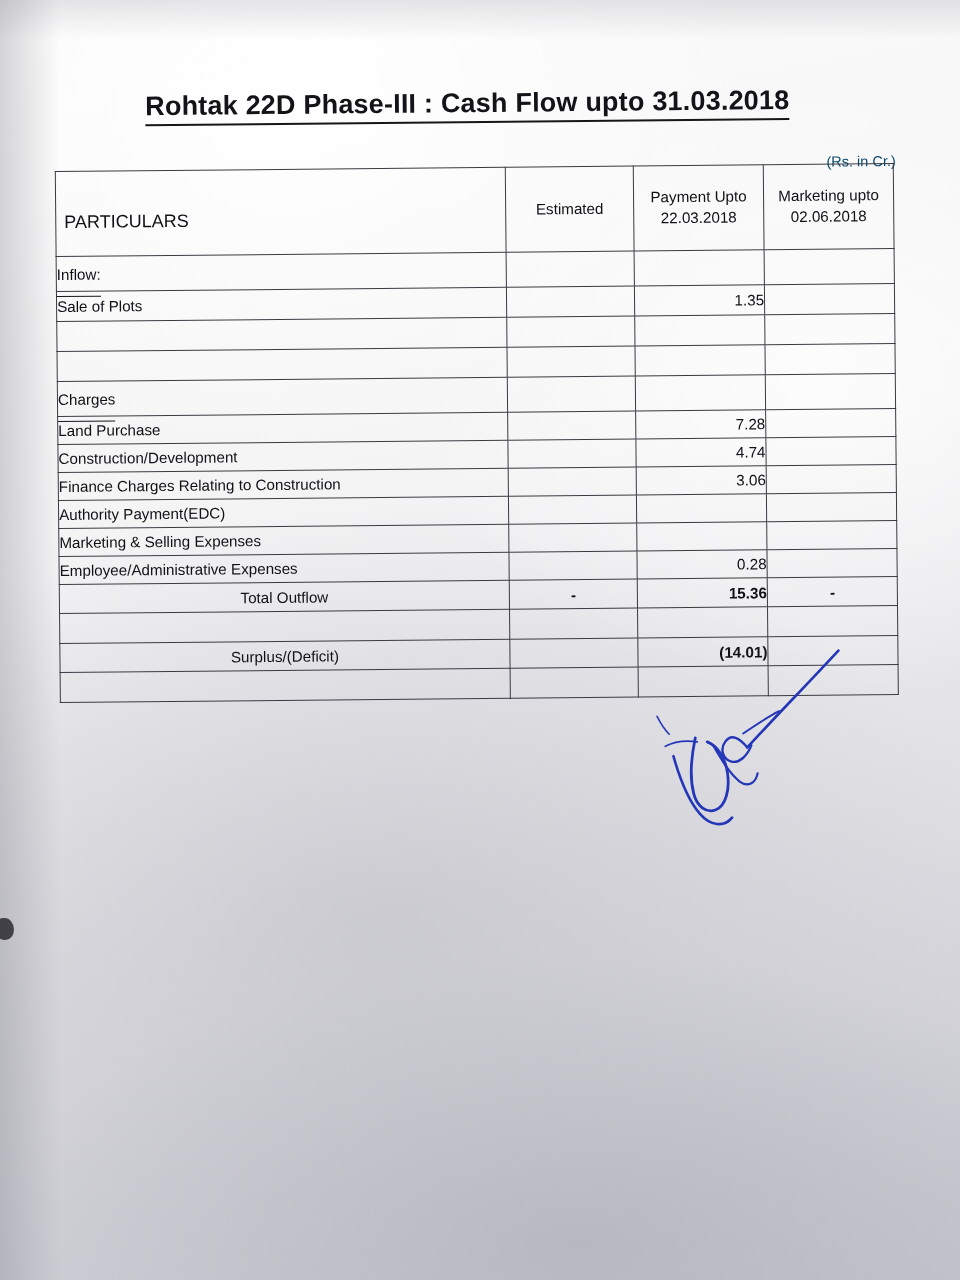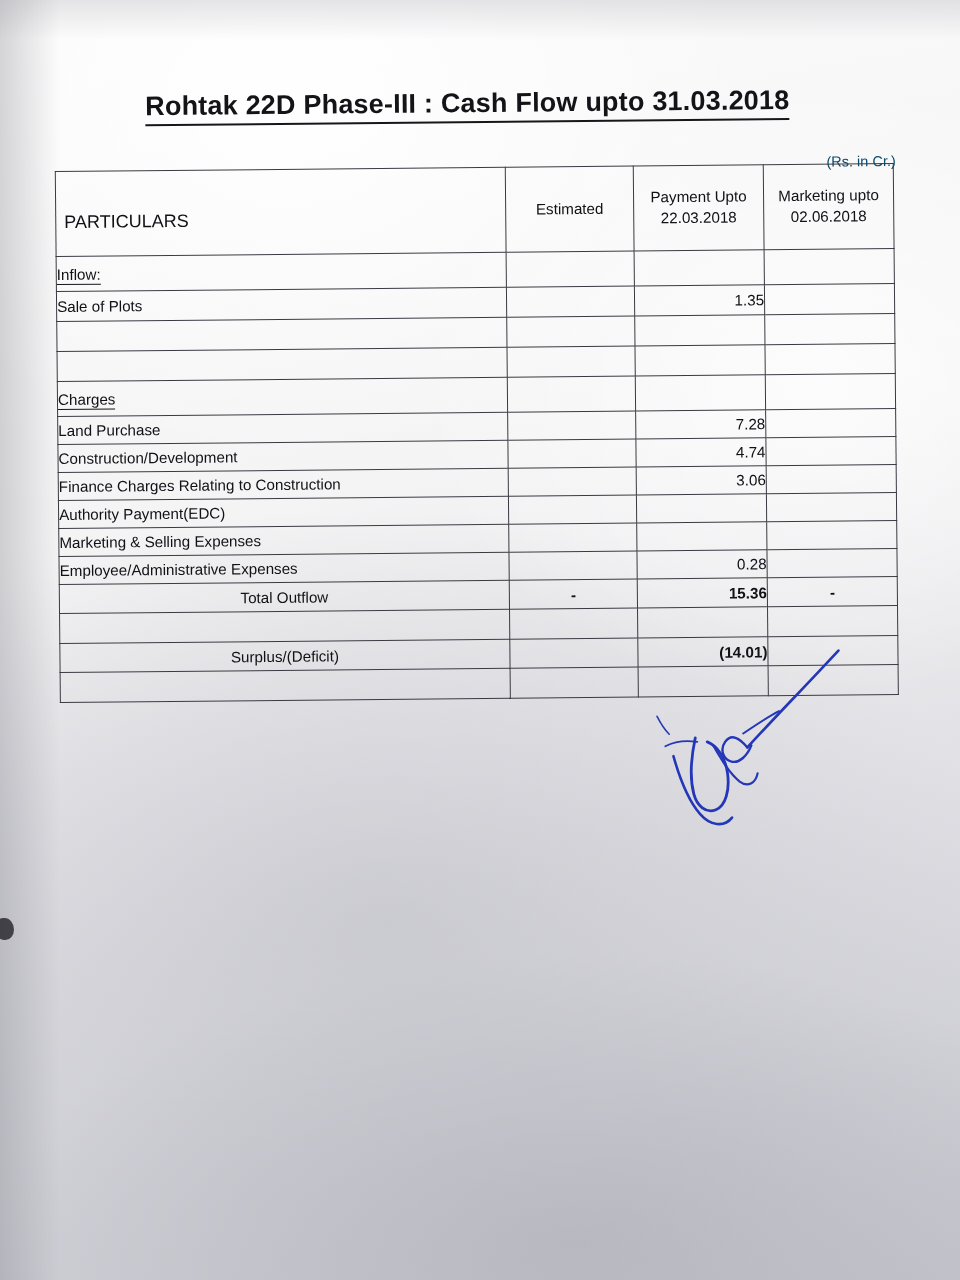--- a/index.html
+++ b/index.html
@@ -120,21 +120,21 @@
   .section-row td {
     height: 34px;
   }
   .section-label {
     padding-left: 8px;
     font-size: 19px;
     font-weight: bold;
   }
   .section-label span {
     border-bottom: 1.6px solid #16161b;
-    padding-bottom: 1px;
+    padding-bottom: 13px;
   }
 
   .item-row td { height: 27px; }
   .item-label {
     padding-left: 8px;
     font-size: 15.4px;
   }
   .num {
     text-align: right;
     padding-right: 10px;

